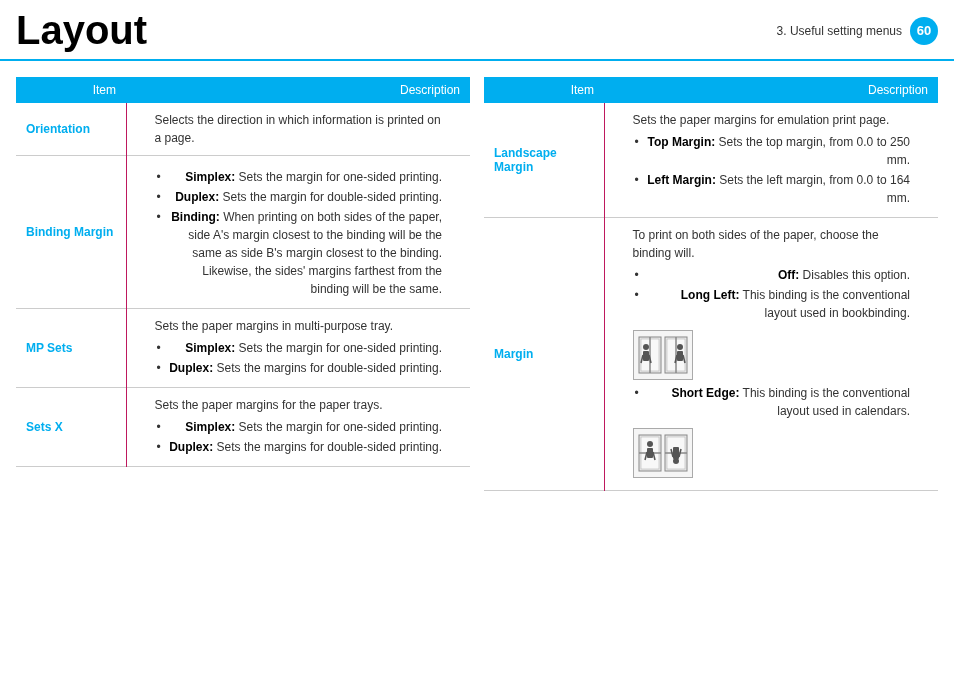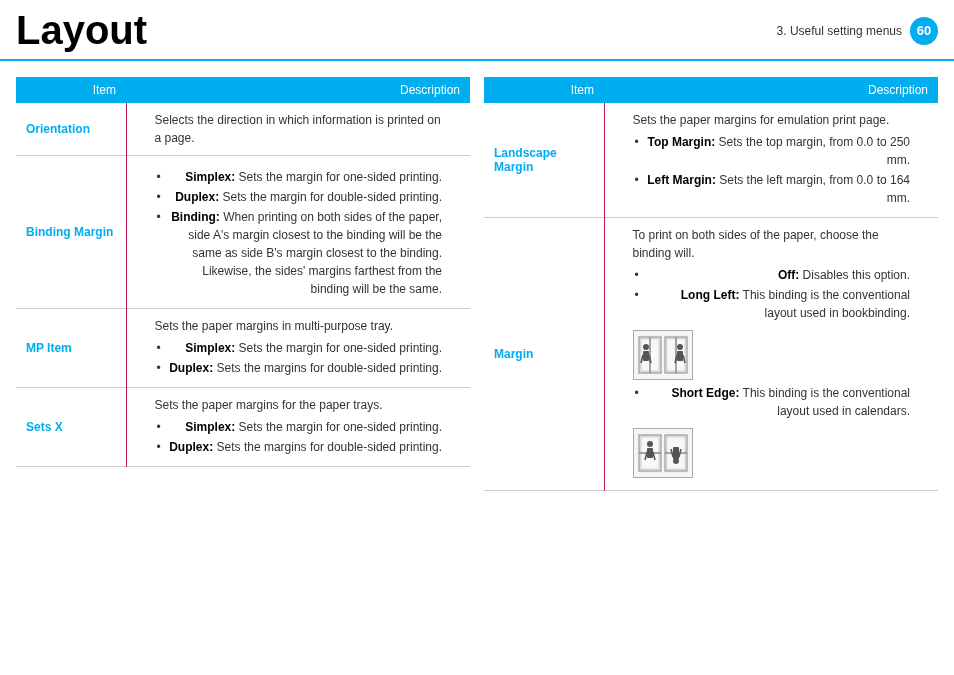--- a/index.html
+++ b/index.html
@@ -177,21 +177,21 @@
             <td class="item-cell">Binding Margin</td>
             <td class="desc-cell">
               <ul>
                 <li><b>Simplex:</b> Sets the margin for one-sided printing.</li>
                 <li><b>Duplex:</b> Sets the margin for double-sided printing.</li>
                 <li><b>Binding:</b> When printing on both sides of the paper, side A's margin closest to the binding will be the same as side B's margin closest to the binding. Likewise, the sides' margins farthest from the binding will be the same.</li>
               </ul>
             </td>
           </tr>
           <tr>
-            <td class="item-cell">MP Item</td>
+            <td class="item-cell">MP Sets</td>
             <td class="desc-cell">
               <p>Sets the paper margins in multi-purpose tray.</p>
               <ul>
                 <li><b>Simplex:</b> Sets the margin for one-sided printing.</li>
                 <li><b>Duplex:</b> Sets the margins for double-sided printing.</li>
               </ul>
             </td>
           </tr>
           <tr>
             <td class="item-cell">Sets X</td>

